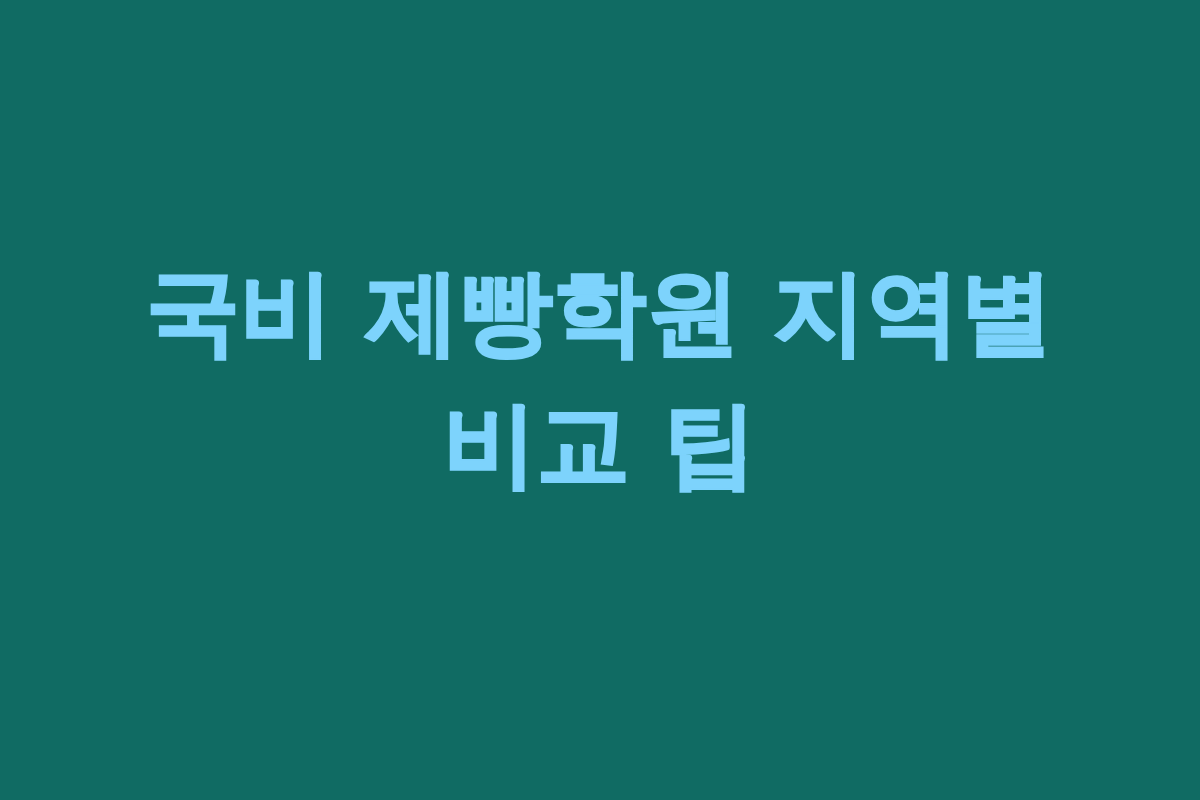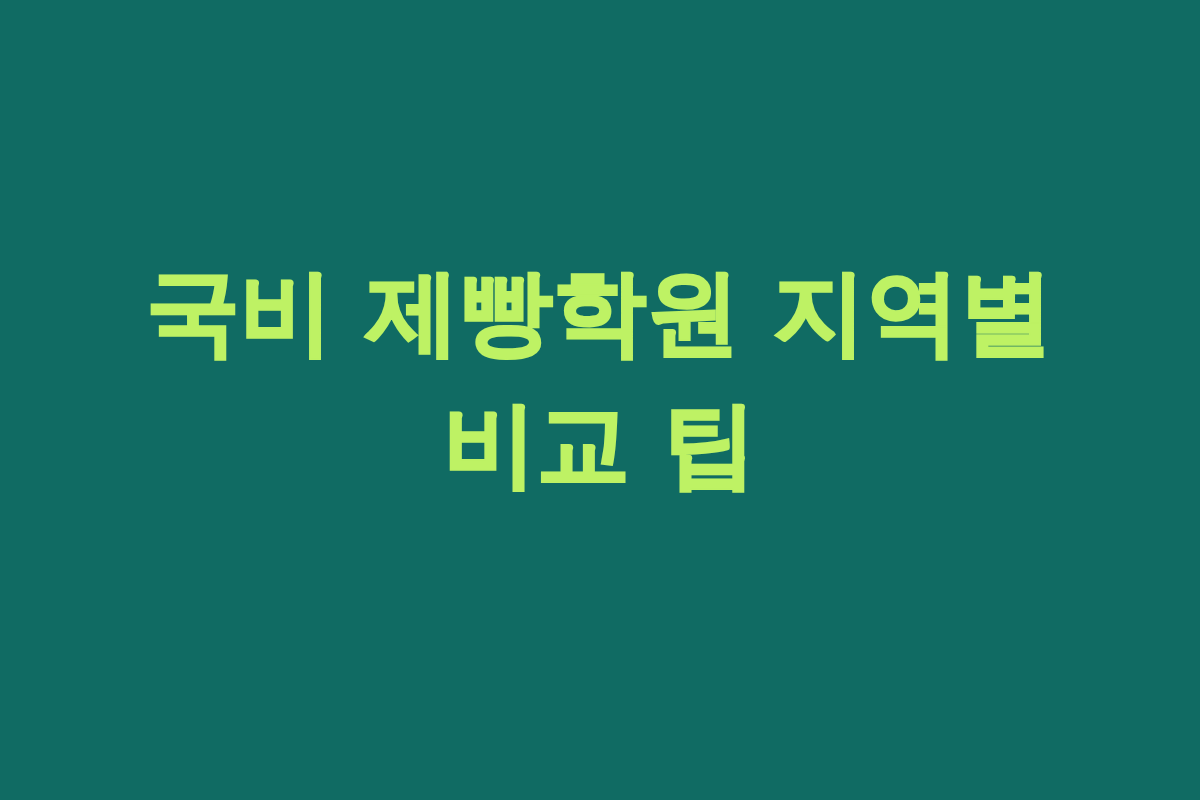--- a/index.html
+++ b/index.html
@@ -52,16 +52,16 @@
     -webkit-text-stroke: 2.5px currentColor;
     text-rendering: geometricPrecision;
   }
 </style>
 </head>
 <body>
 
 <div id="thumbnail-card" style="background-color: rgb(16, 107, 99);">
 
   <div id="title-block">
-    <h1 id="title-text" style="color: #bef264;">국비 제빵학원 지역별 비교 팁</h1>
+    <h1 id="title-text" style="color: #7dd3fc;">국비 제빵학원 지역별 비교 팁</h1>
   </div>
 
 </div>
 
 </body></html>

